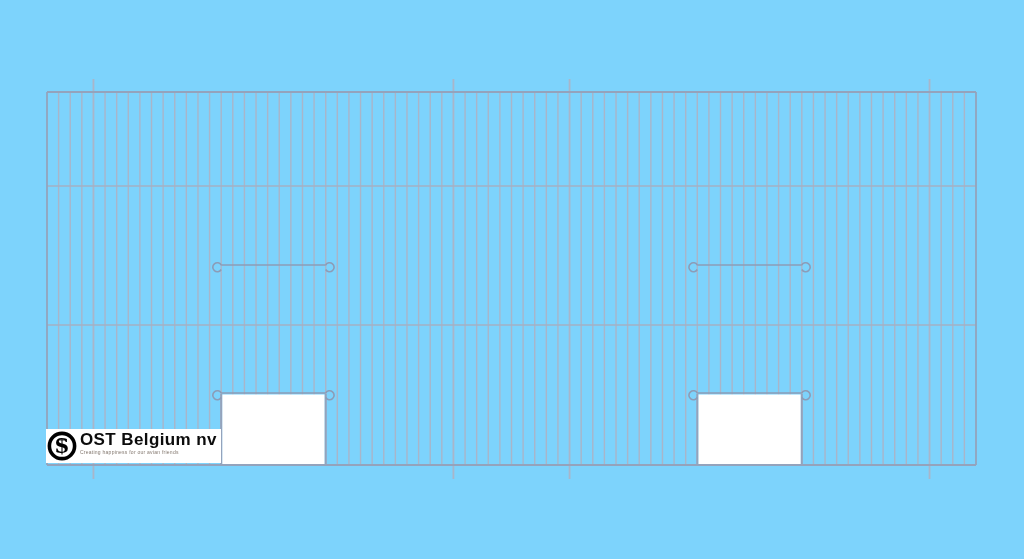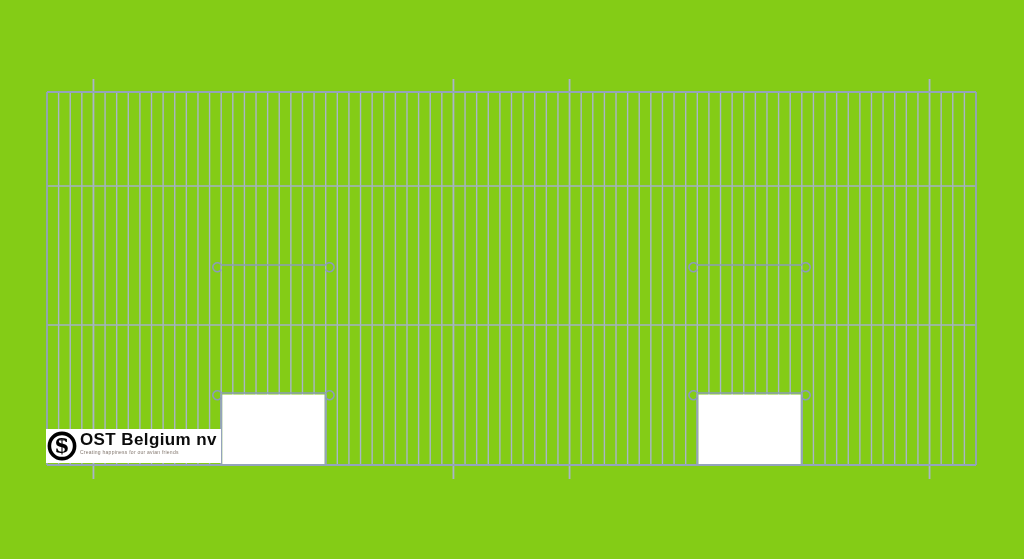--- a/index.html
+++ b/index.html
@@ -1,20 +1,20 @@
 <!DOCTYPE html>
 <html><head>
 <meta charset="utf-8">
 <style>
   html, body { margin: 0; padding: 0; background: #ffffff; }
   #stage {
     position: relative;
     width: 1024px;
     height: 559px;
-    background: #84cc16;
+    background: #7dd3fc;
     overflow: hidden;
     font-family: "Liberation Sans", sans-serif;
   }
   #drawing-svg { position: absolute; left: 0; top: 0; }
   #logo {
     position: absolute;
     left: 46px;
     top: 429px;
     display: flex;
     align-items: flex-start;

